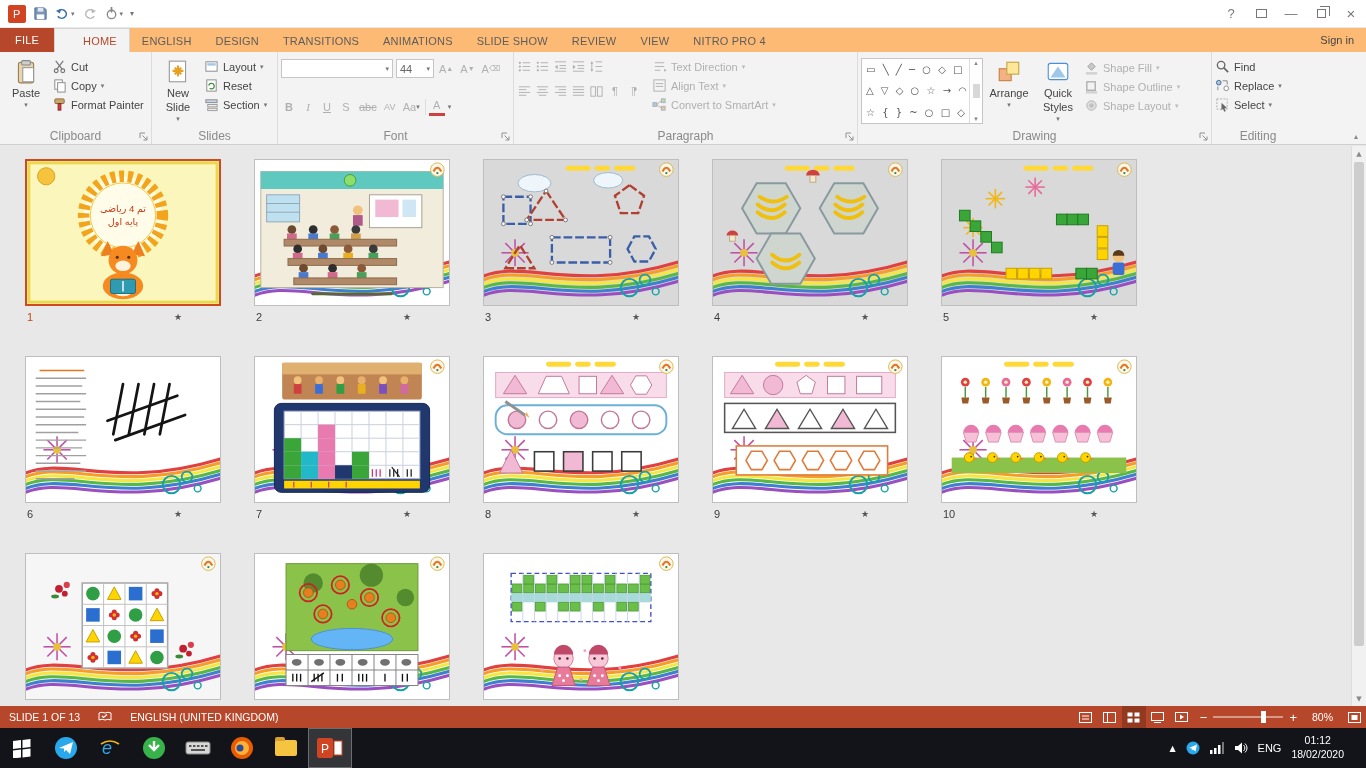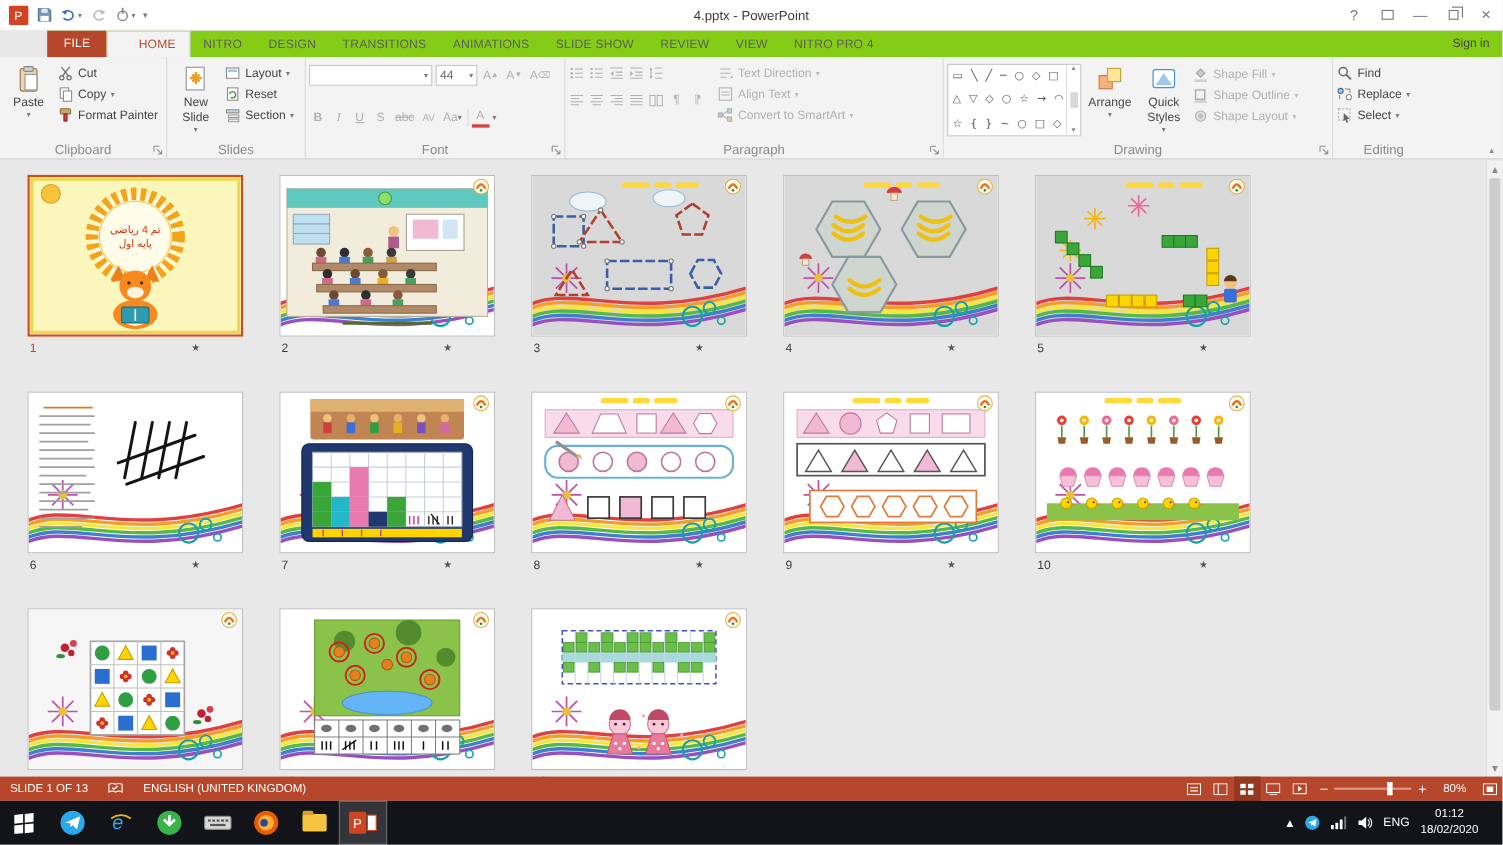--- a/index.html
+++ b/index.html
@@ -11,21 +11,21 @@
   .qat { display:flex; align-items:center; gap:7px; padding-left:8px; }
   .qat .qbtn { display:flex; align-items:center; gap:1px; }
   .win-title { position:absolute; left:0; right:0; text-align:center; font-size:12px; color:#3c3c3c; pointer-events:none; }
   .win-controls { margin-left:auto; display:flex; align-items:center; height:100%; }
   .wc { width:30px; height:100%; display:flex; align-items:center; justify-content:center; color:#777; font-size:13px; }
   .restore-glyph { width:9px; height:9px; border:1px solid #777; position:relative; }
   .restore-glyph::after { content:""; position:absolute; left:2px; top:-4px; width:9px; height:9px; border:1px solid #777; border-left:none; border-bottom:none; }
   .ribbonopt-glyph { width:11px; height:9px; border:1px solid #777; position:relative; }
 
   
-  .tabrow { position:absolute; top:28px; left:0; right:0; height:24px; background:#84cc16; display:flex; align-items:stretch;margin-left:43px; }
+  .tabrow { position:absolute; top:28px; left:0; right:0; height:24px; background:#fdba74; display:flex; align-items:stretch; }
   .tab { padding:5px 12px 4px; font-size:11px; color:#5d5d5d; display:flex; align-items:center; letter-spacing:.2px; }
   .tab.file { background:#b7472a; color:#fff; padding:5px 15px; }
   .tab.active { background:#f3f3f3; color:#b7472a; border:1px solid #d4d4d4; border-bottom:none;padding-left:28px; }
   .signin { margin-left:auto; padding-right:12px; display:flex; align-items:center; color:#444; }
 
   
   .ribbon { position:absolute; top:52px; left:0; right:0; height:93px; background:#f3f3f3; border-bottom:1px solid #cfcfcf; display:flex; }
   .group { position:relative; border-right:1px solid #dcdcdc; height:100%; padding:3px 3px 14px 3px; }
   .glabel { position:absolute; bottom:1px; left:0; right:0; text-align:center; font-size:12px; color:#8a8a8a; }
   .gbody { display:flex; height:100%; gap:3px; }
@@ -174,38 +174,37 @@
       <svg class="mi" viewBox="0 0 16 16">
         <circle cx="8" cy="9" r="4.5" fill="none" stroke="#888" stroke-width="1.4"></circle>
         <line x1="8" y1="1" x2="8" y2="7" stroke="#888" stroke-width="1.8"></line>
       </svg>
       <span class="dd">▾</span>
     </span>
     <span class="qbtn">
       <span class="dd" style="font-size:8px">▾</span>
     </span>
   </div>
-  <div class="win-title">4.pptx - PowerPoint</div>
   <div class="win-controls">
     <div class="wc">?</div>
     <div class="wc">
         <span class="ribbonopt-glyph"></span>
       </div>
     <div class="wc">—</div>
     <div class="wc">
         <span class="restore-glyph"></span>
       </div>
     <div class="wc" style="font-size:15px">×</div>
   </div>
 </div>
 
 <div class="tabrow">
   <div class="tab file">FILE</div>
   <div class="tab active">HOME</div>
-  <div class="tab">NITRO</div>
+  <div class="tab">ENGLISH</div>
   <div class="tab">DESIGN</div>
   <div class="tab">TRANSITIONS</div>
   <div class="tab">ANIMATIONS</div>
   <div class="tab">SLIDE SHOW</div>
   <div class="tab">REVIEW</div>
   <div class="tab">VIEW</div>
   <div class="tab">NITRO PRO 4</div>
   <div class="signin">Sign in</div>
 </div>
 

